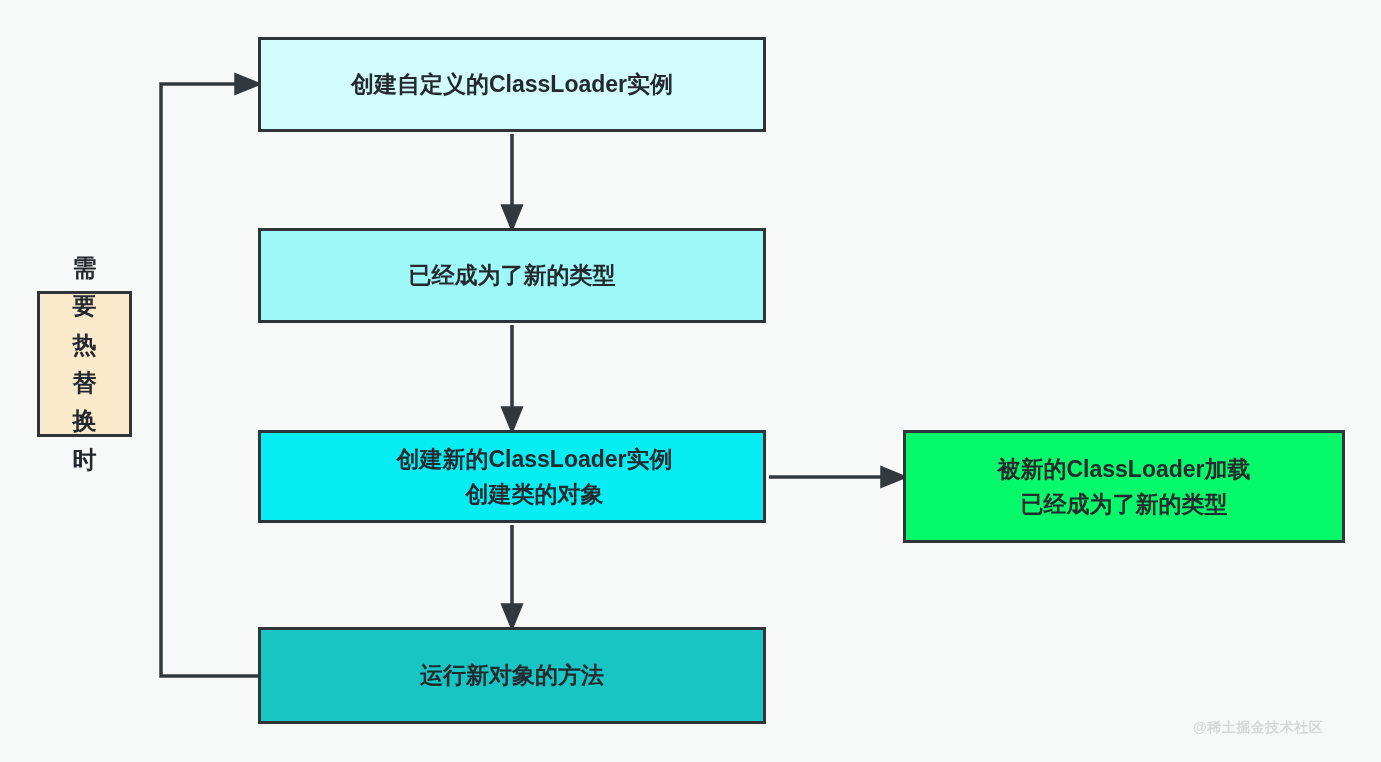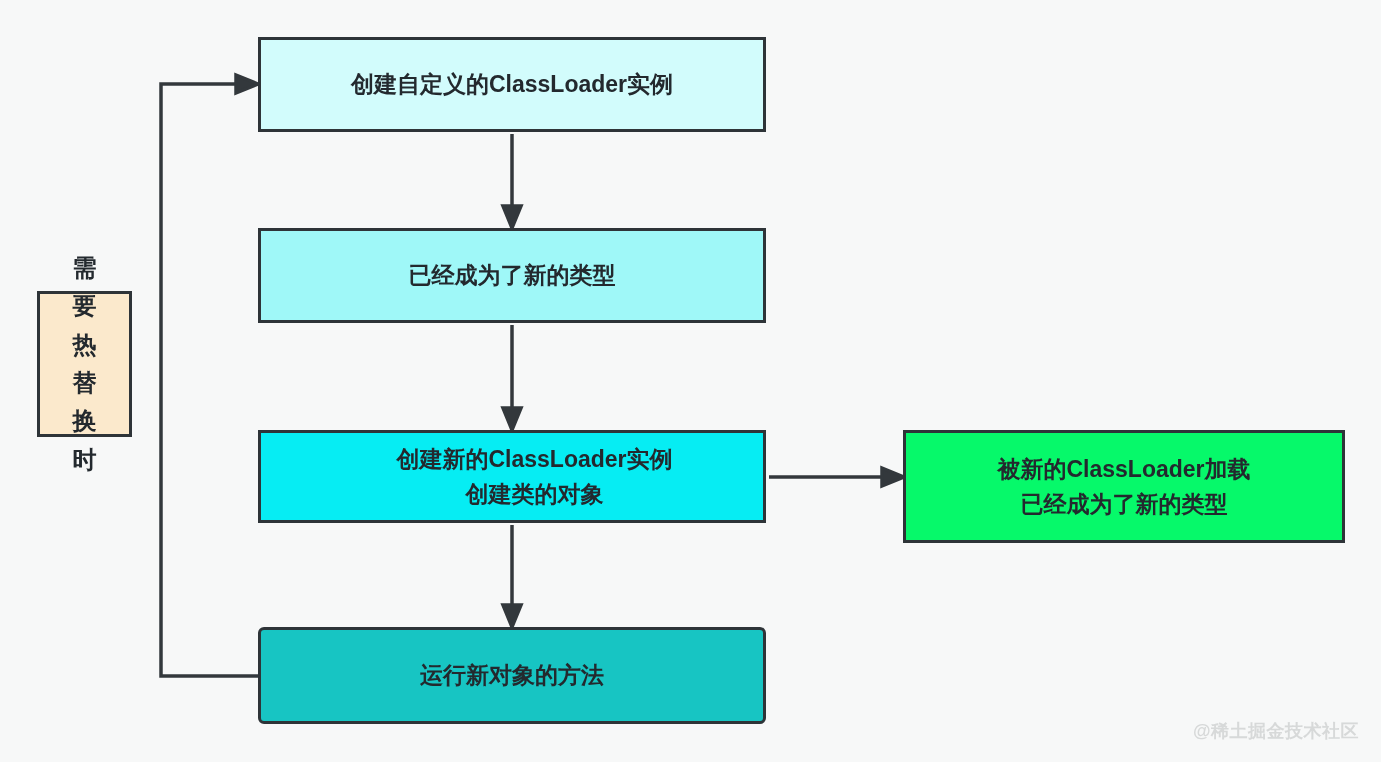--- a/index.html
+++ b/index.html
@@ -34,37 +34,37 @@
     color: #23292e;
     font-size: 23px;
     line-height: 1.48;
   }
   .node .node-text {
     white-space: pre-line;
   }
   .n-create-custom { left: 258px; top: 37px;  width: 508px; height: 95px; }
   .n-load-classes  { left: 258px; top: 228px; width: 508px; height: 95px; }
   .n-new-loader    { left: 258px; top: 430px; width: 508px; height: 93px; }
-  .n-run-method    { left: 258px; top: 627px; width: 508px; height: 97px; border-radius: 6px; }
+  .n-run-method    { left: 258px; top: 627px; width: 508px; height: 97px; }
   .n-loaded-new    { left: 903px; top: 430px; width: 442px; height: 113px; }
   .n-note {
     left: 37px; top: 291px; width: 95px; height: 146px;
     font-size: 24px;
     line-height: 1.6;
     text-align: center;
   }
   .n-note .node-text {
     width: 46px;            
     word-break: break-all;
   }
   .watermark {
     position: absolute;
     left: 1193px;
     top: 719px;
-    font-size: 18px;
+    font-size: 14px;
     font-weight: bold;
     letter-spacing: 0.5px;
   }
   .arrow {
     stroke-width: 3.5;
     stroke-linecap: butt;
   }
   .arrow .arrow-line { fill: none; }
 </style>
 </head>

